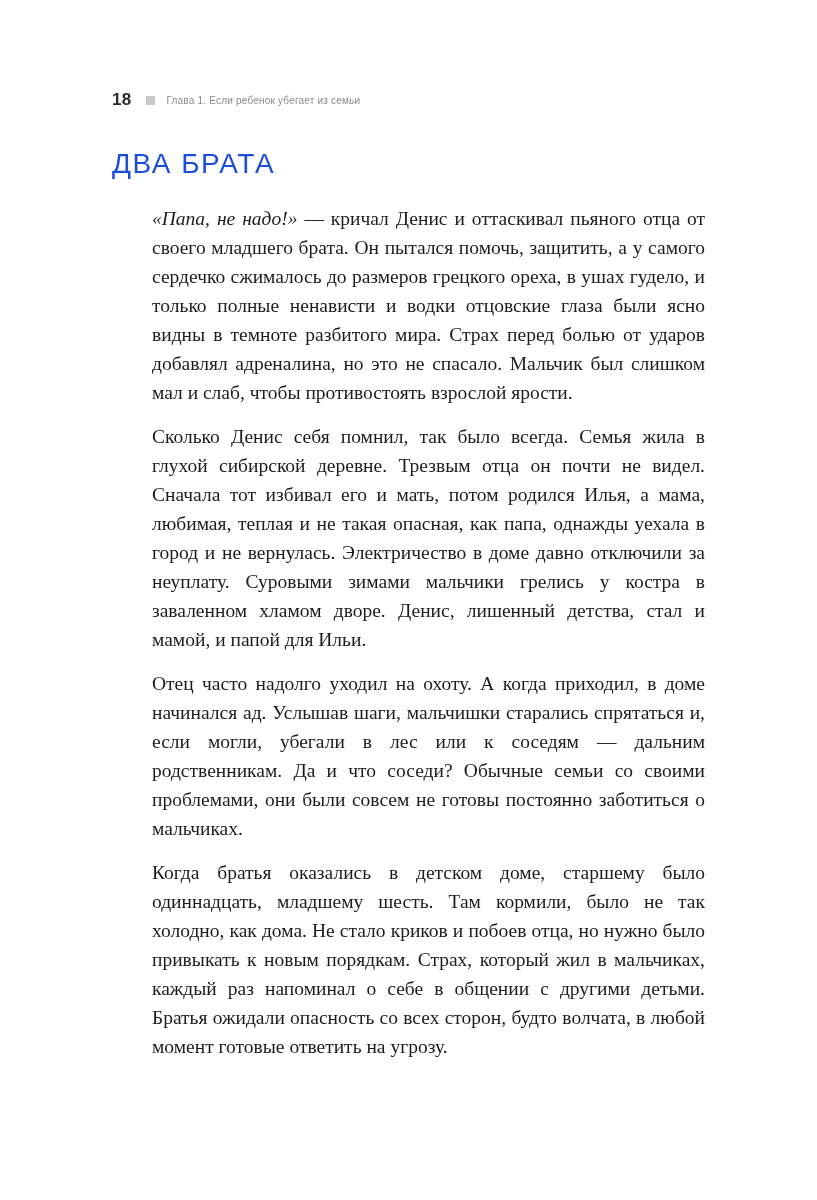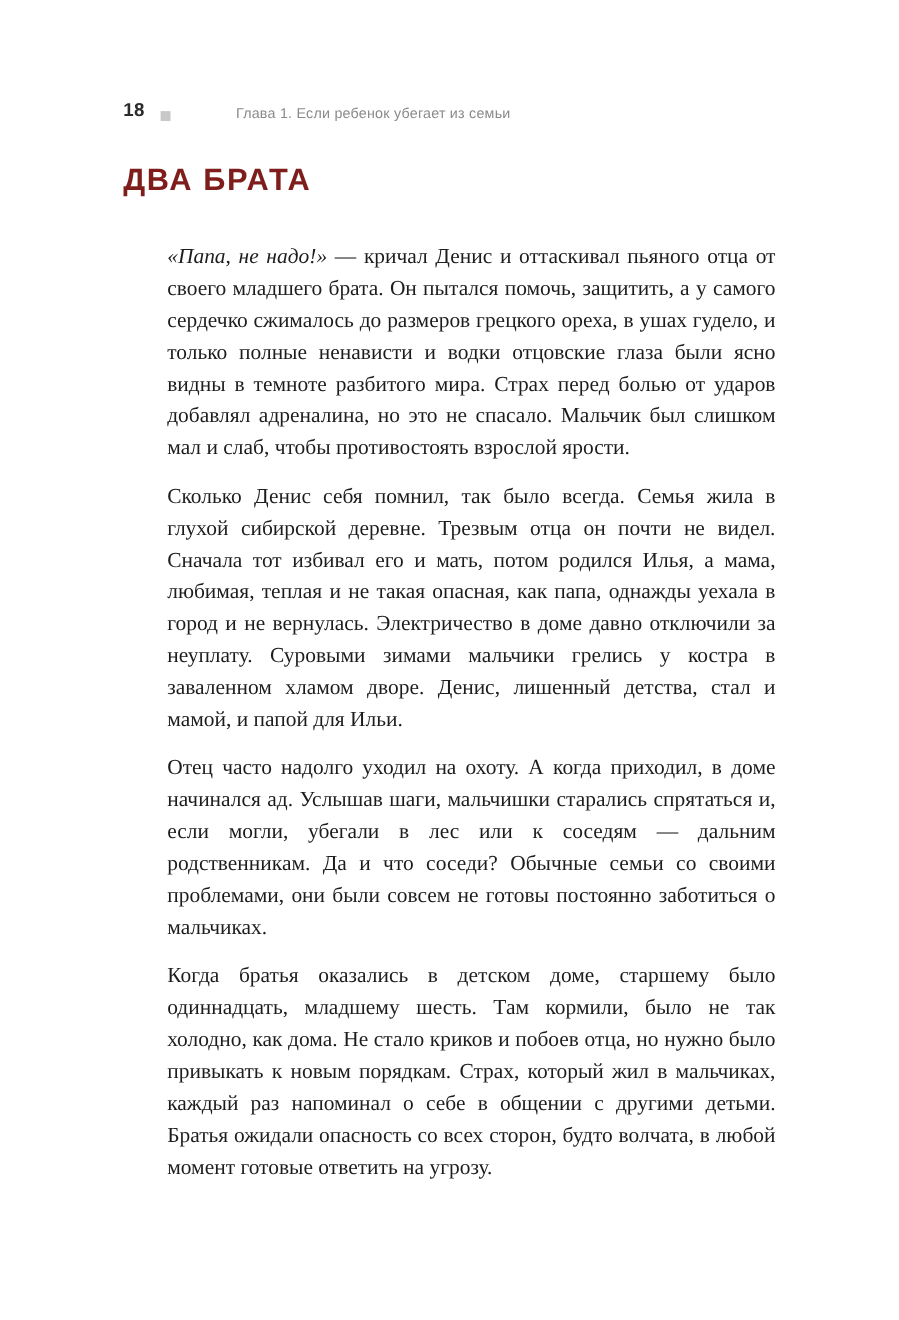--- a/index.html
+++ b/index.html
@@ -11,51 +11,50 @@
     position: relative;
     width: 817px;
     height: 1200px;
     background: #ffffff;
     box-sizing: border-box;
     padding: 90px 112px 0 112px;
     overflow: hidden;
   }
   .page-header {
     display: flex;
-    align-items: flex-end;
+    align-items: center;
     font-family: "Liberation Sans", sans-serif;
     margin-bottom: 38px;
   }
   .page-number {
     font-size: 17px;
     font-weight: bold;
     color: #2b2b2b;
     letter-spacing: 0.3px;
   }
   .header-marker {
     display: inline-block;
     width: 9px;
     height: 9px;
     background: #c8c8c8;
     margin: 0 12px 0 14px;
     flex: 0 0 auto;
   }
   .running-head {
-    font-size: 13px;
+    font-size: 10px;
     color: #8a8a8a;
     letter-spacing: 0.2px;
-    margin-left: 48px;
   }
   .section-title {
     font-family: "Liberation Sans", sans-serif;
     font-size: 28px;
-    font-weight: 700;
+    font-weight: 400;
     letter-spacing: 1.5px;
-    color: #7f1d1d;
-    margin: 0 0 39px 0;
+    color: #1d4ed8;
+    margin: 0 0 24px 0;
   }
   .body-text {
     font-family: "Liberation Serif", "DejaVu Serif", serif;
     font-size: 19.5px;
     line-height: 29px;
     color: #1c1c1c;
     text-align: justify;
     margin-left: 40px;
   }
   .body-text p {

